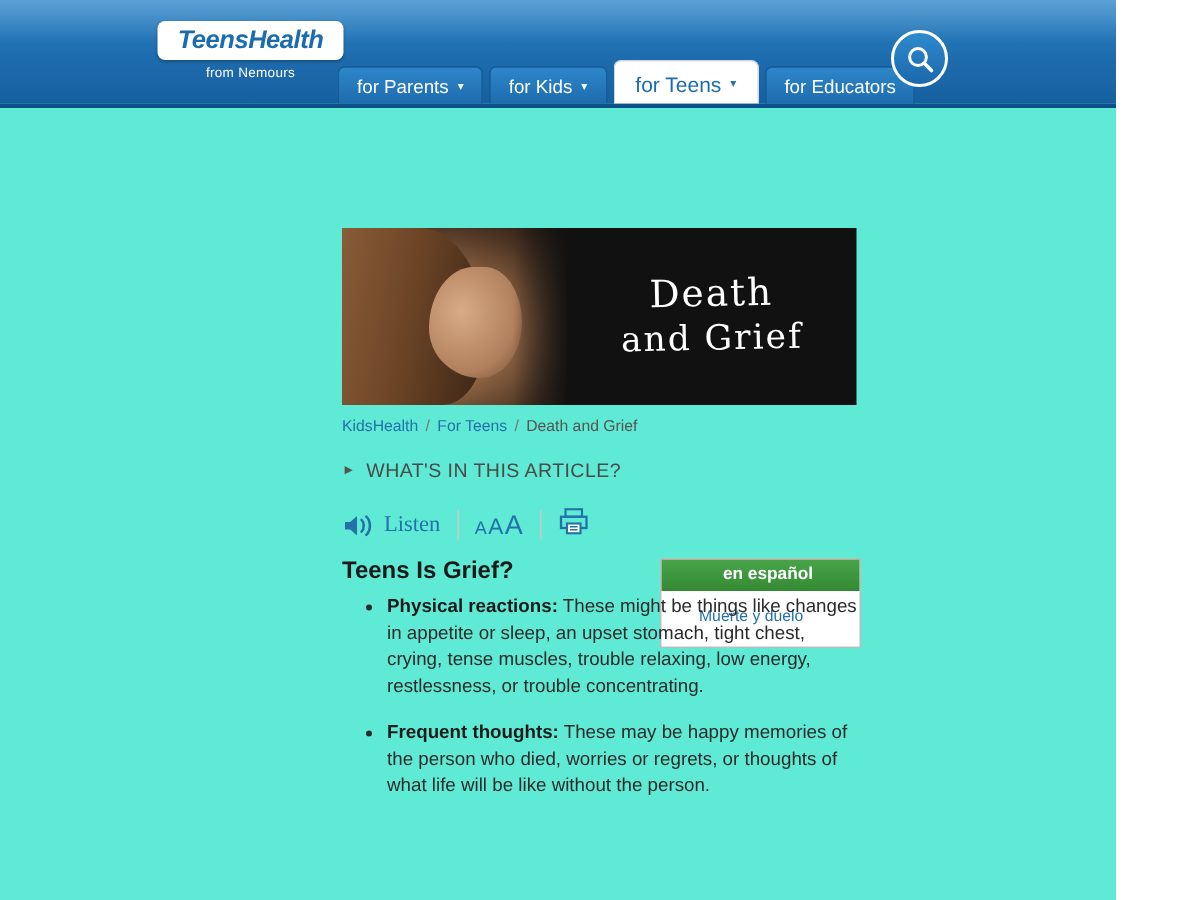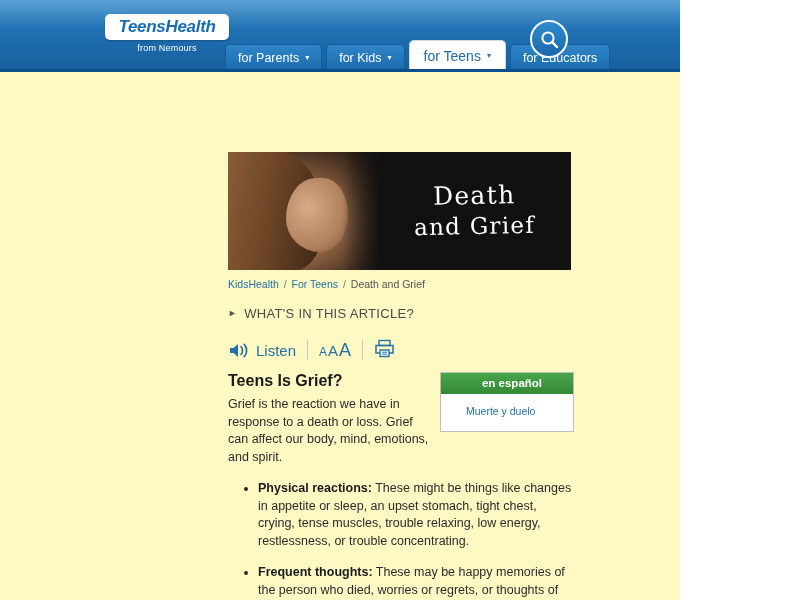--- a/index.html
+++ b/index.html
@@ -5,22 +5,22 @@
   * { box-sizing: border-box; }
   html, body {
     margin: 0; padding: 0;
     width: 800px; height: 600px;
     overflow: hidden;
     background: #ffffff;
     font-family: "Liberation Sans", sans-serif;
   }
   #page {
     position: relative;
-    width: 680px; height: 600px;
-    background: #fef9c3;
+    width: 744px; height: 600px;
+    background: #5eead4;
     overflow: hidden;
   }
 
   
   .header {
     position: relative;
     height: 72px;
     background: linear-gradient(180deg, #2f87c9 0%, #1d6cae 55%, #17609f 100%);
     border-bottom: 3px solid #0d4f8b;
     overflow: hidden;
@@ -209,20 +209,21 @@
     left: 228px; top: 265px;
     display: flex;
     align-items: center;
     height: 26px;
   }
   .listen {
     display: flex;
     align-items: flex-start;
     gap: 6px;
     cursor: pointer;
+    font-family: Liberation Serif, serif;
   }
   .listen-label {
     color: #2471a8;
     font-size: 15px;
   }
   .vdiv {
     width: 1px; height: 20px;
     background: #c8c8c8;
     margin: 0 11px;
   }
@@ -397,21 +398,20 @@
 
     <div class="espanol">
       <div class="espanol-head">en español</div>
       <div class="espanol-body">
         <a>Muerte y duelo</a>
       </div>
     </div>
 
     <div class="article">
       <h1 class="h1">Teens Is Grief?</h1>
-      <p class="para">Grief is the reaction we have in response to a death or loss. Grief can affect our body, mind, emotions, and spirit.</p>
 
       <ul class="bullets">
         <li>
           <b>Physical reactions:</b><span> These might be things like changes in appetite or sleep, an upset stomach, tight chest, crying, tense muscles, trouble relaxing, low energy, restlessness, or trouble concentrating.</span>
         </li>
         <li>
           <b>Frequent thoughts:</b><span> These may be happy memories of the person who died, worries or regrets, or thoughts of what life will be like without the person.</span>
         </li>
 
       </ul>

